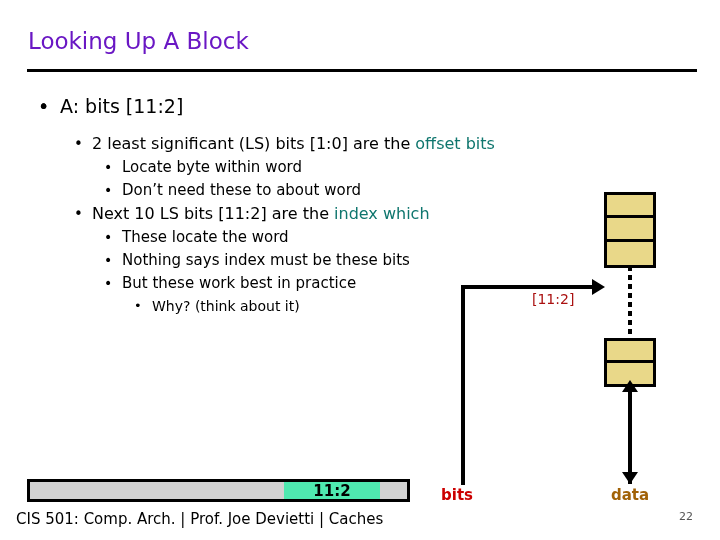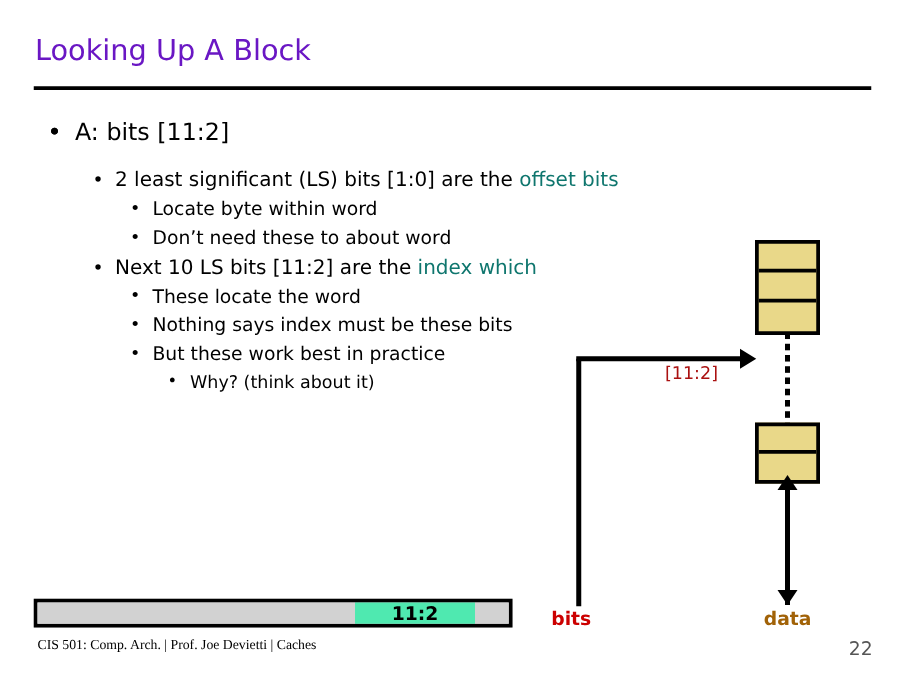--- a/index.html
+++ b/index.html
@@ -242,32 +242,31 @@
     left: 611px;
     top: 486px;
     font-size: 15px;
     font-weight: bold;
     color: #a16207;
   }
 
   
   #footer {
     position: absolute;
-    left: 30px;
+    left: 16px;
+    top: 510px;
+    font-size: 15px;
+    color: #000000;
+    white-space: nowrap;
+  }
+  #pagenum {
+    position: absolute;
+    left: 679px;
     top: 510px;
     font-size: 11px;
-    color: #000000;
-    white-space: nowrap;
-    font-family: Liberation Serif, serif;
-  }
-  #pagenum {
-    position: absolute;
-    left: 679px;
-    top: 510px;
-    font-size: 15px;
     color: #555555;
   }
 </style>
 </head>
 <body>
 
 <div id="slide">
 
   <div id="title">Looking Up A Block</div>
   <div id="title-rule"></div>

